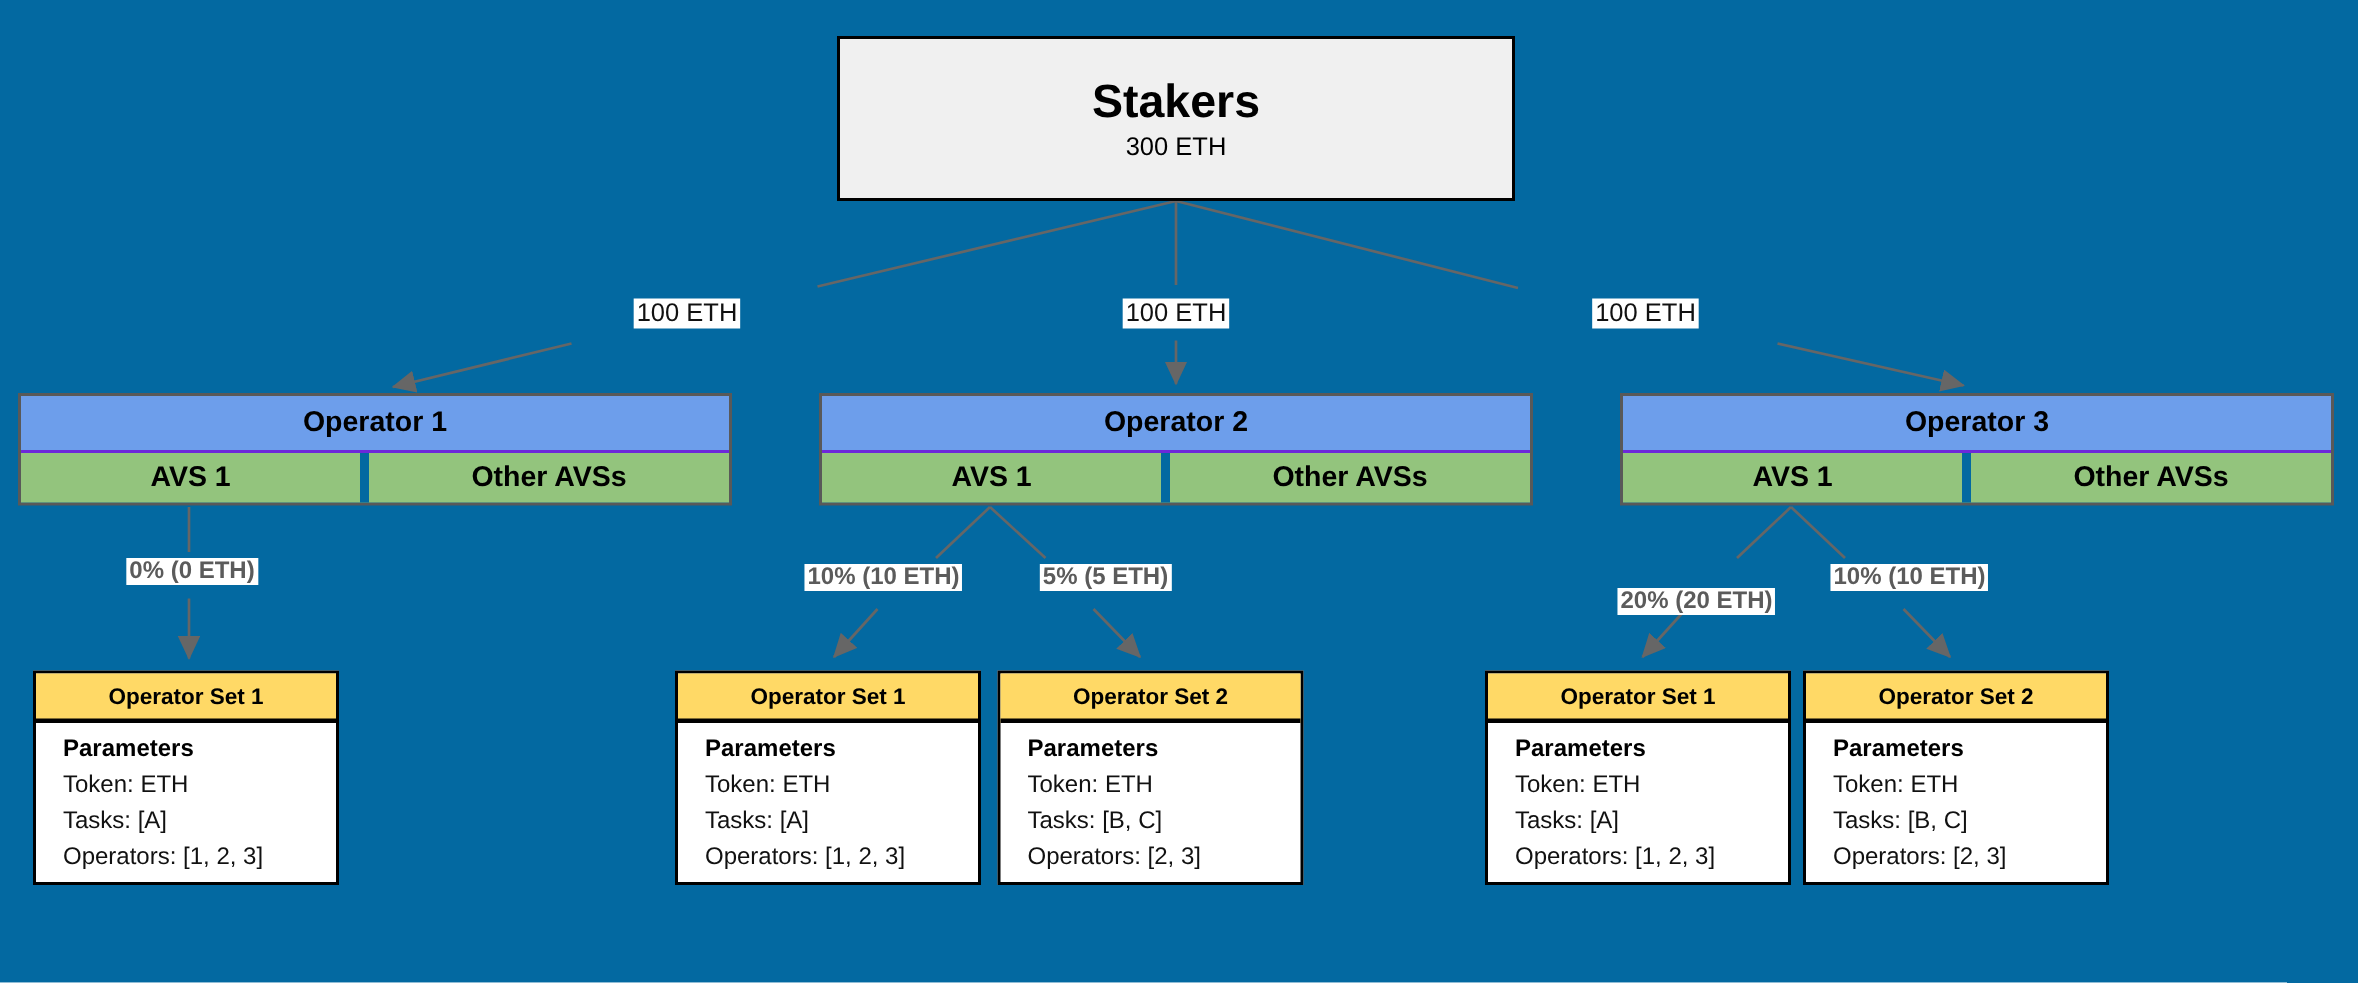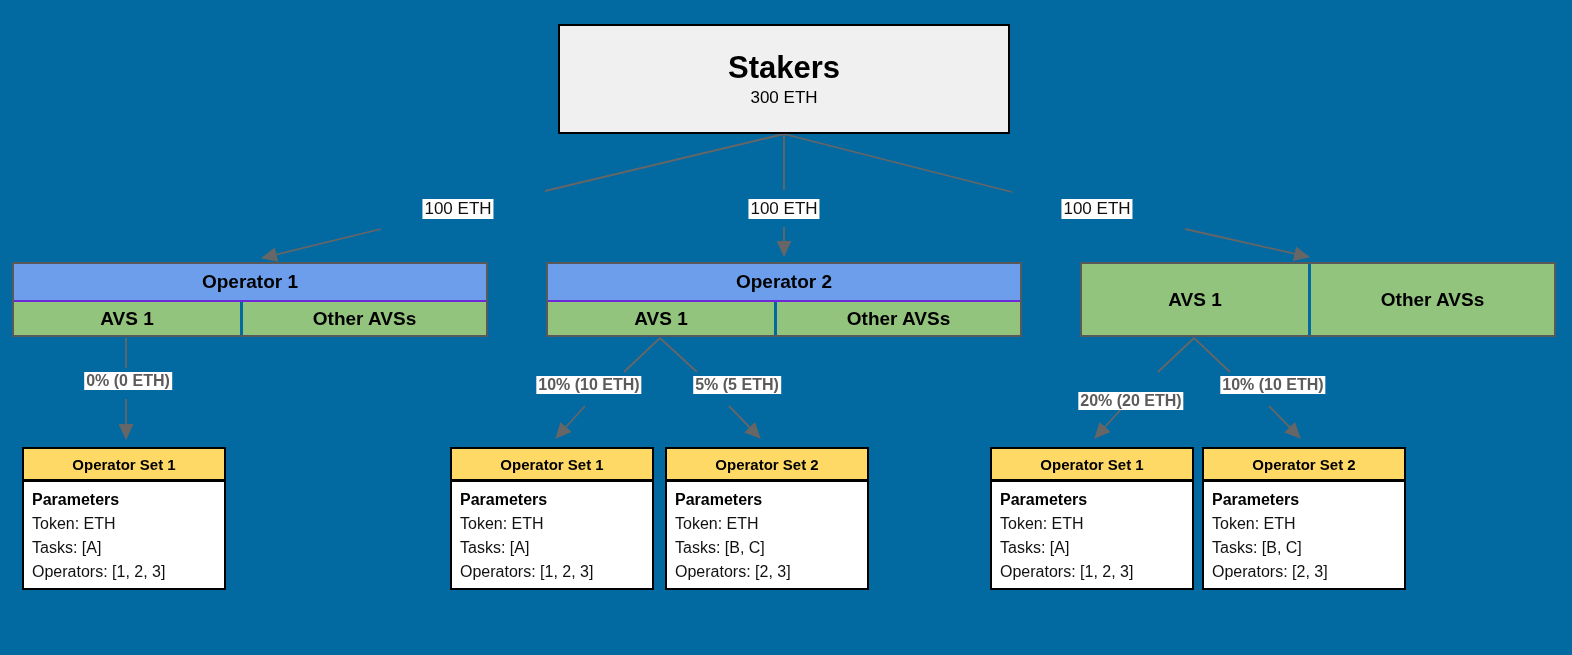--- a/index.html
+++ b/index.html
@@ -92,21 +92,21 @@
   }
   .avs-cell {
     background: #93c47d;
     display: flex;
     align-items: center;
     justify-content: center;
     font-size: 19px;
     font-weight: bold;
     color: #000000;
   }
-  .avs-cell.first { width: 47.9%; border-right: 3px solid #0369a1; }
+  .avs-cell.first { width: 47.9%; border-right: 6px solid #0369a1; }
   .avs-cell.other { flex: 1; }
 
   
   .opset {
     position: absolute;
     top: 447px;
     width: 204px;
     height: 143px;
     box-sizing: border-box;
     border: 2px solid #000000;
@@ -120,21 +120,21 @@
     border-bottom: 3px solid #000000;
     display: flex;
     align-items: center;
     justify-content: center;
     font-size: 15px;
     font-weight: bold;
     color: #000000;
   }
   .opset-body {
     flex: 1;
-    padding: 6px 8px 4px 8px;
+    padding: 6px 8px 4px 18px;
     font-size: 16px;
     line-height: 24px;
     color: #111111;
   }
   .opset-body .param-heading { font-weight: bold; color: #000000; }
 </style>
 </head>
 <body>
 
 <div class="canvas">
@@ -189,20 +189,21 @@
 
   <div class="op-table" style="left:546px">
     <div class="op-header">Operator 2</div>
     <div class="op-avs-row">
       <div class="avs-cell first">AVS 1</div>
       <div class="avs-cell other">Other AVSs</div>
     </div>
   </div>
 
   <div class="op-table" style="left:1080px">
+    <div class="op-header">Operator 3</div>
     <div class="op-avs-row">
       <div class="avs-cell first">AVS 1</div>
       <div class="avs-cell other">Other AVSs</div>
     </div>
   </div>
 
   <div class="lbl pct" style="left:128px; top:372px">0% (0 ETH)</div>
   <div class="lbl pct" style="left:589px; top:376px">10% (10 ETH)</div>
   <div class="lbl pct" style="left:737px; top:376px">5% (5 ETH)</div>
   <div class="lbl pct" style="left:1131px; top:392px">20% (20 ETH)</div>

